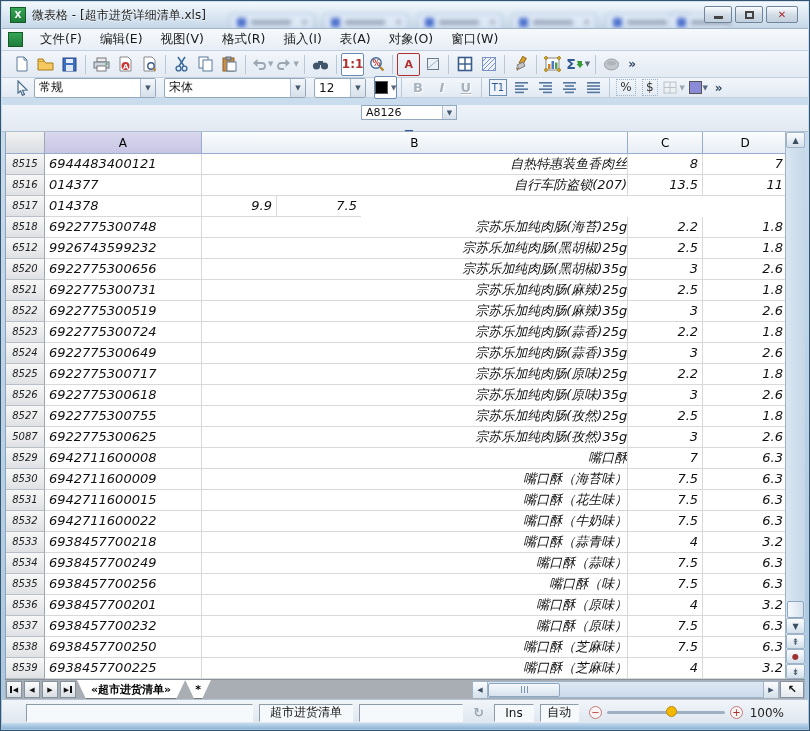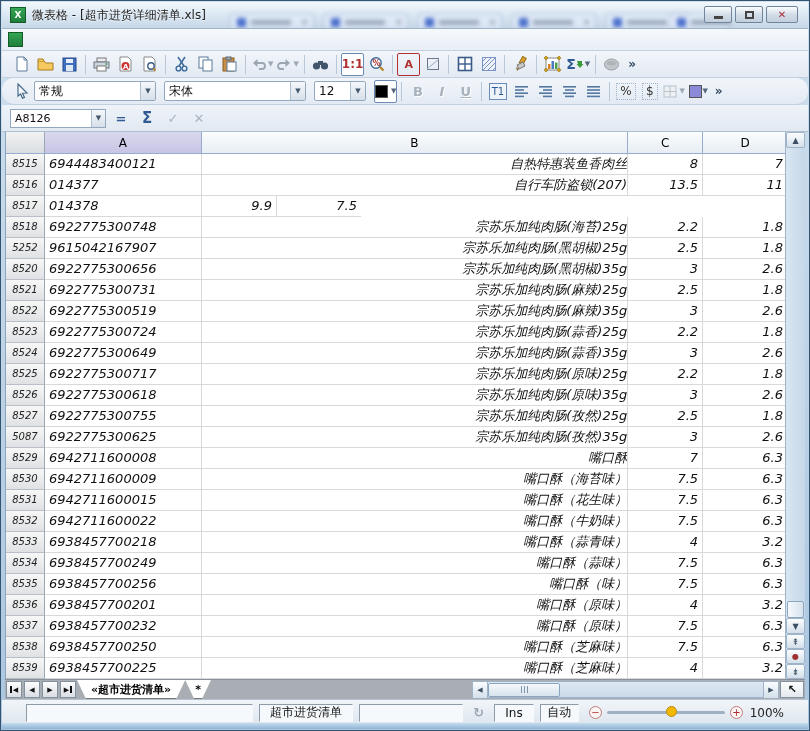--- a/index.html
+++ b/index.html
@@ -32,40 +32,40 @@
   .winbtn .maxbox{width:9px;height:8px;border:2px solid #444;}
   
   .menubar{position:absolute;left:1px;right:1px;top:28px;height:22px;display:flex;align-items:center;
     background:linear-gradient(#f6f9fc,#e8eef6);border-bottom:1px solid #c3d0de;padding-left:6px;gap:2px;}
   .menu-icon{width:15px;height:15px;background:linear-gradient(#35a554,#1e7e3a);border:1px solid #135c28;margin-right:6px;}
   .menu-item{padding:2px 9px;font-size:12.5px;color:#1a1a1a;cursor:default;}
   
   .toolbar{position:absolute;left:1px;right:1px;display:flex;align-items:center;gap:1px;
     background:linear-gradient(#f2f6fb,#e3eaf3);border-bottom:1px solid #c3d0de;padding-left:8px;}
   .tb1{top:50px;height:27px;}
-  .tb2{top:77px;height:27px;border-radius:12px;}
+  .tb2{top:77px;height:20px;}
   .tbtn{min-width:23px;height:23px;display:flex;align-items:center;justify-content:center;border:1px solid transparent;border-radius:2px;}
   .sep{width:1px;height:19px;background:#b9c7d6;margin:0 3px;}
   .dd{font-size:7px;color:#56697c;margin-left:1px;}
   .ddg{font-size:7px;color:#9aa7b4;margin-left:1px;}
   .glyph-blue{color:#2f5a94;font-weight:bold;font-size:14px;}
   .boxed{border:1px solid #b03030;padding:0 2px;font-size:11px;font-weight:bold;color:#b03030;line-height:15px;}
   .framed{border:1px solid #6a8cb4;background:#fff;}
   .overflow{font-size:12px;color:#33485e;font-weight:bold;padding:0 4px;}
   .combo{height:20px;background:#fff;border:1px solid #93a8bd;display:flex;align-items:center;border-radius:2px;}
   .combo .val{flex:1;padding:0 4px;font-size:12px;white-space:nowrap;overflow:hidden;}
   .combo .cbtn{width:15px;height:100%;background:linear-gradient(#f5f8fb,#d6dfe9);border-left:1px solid #aebfd0;
     display:flex;align-items:center;justify-content:center;font-size:7px;color:#43586d;}
   .swatch{width:13px;height:13px;border:1px solid #555;}
   .embossed{color:#a8b2bd;text-shadow:1px 1px 0 #fff;font-weight:bold;font-size:13px;}
   .t1box{border:1px solid #6a8cb4;background:#eef4fa;padding:0 2px;font-size:10px;color:#2f5a94;line-height:15px;}
   .stylebox{font-size:12px;color:#333;padding:0 3px;border:1px dotted #9fb4c9;line-height:15px;}
   
   .formulabar{position:absolute;left:1px;right:1px;top:104px;height:27px;display:flex;align-items:center;
-    background:linear-gradient(#eef3f9,#e2e9f2);border-bottom:1px solid #aebfd0;padding-left:8px;gap:4px;}
+    background:linear-gradient(#eef3f9,#e2e9f2);border-bottom:1px solid #aebfd0;padding-left:8px;gap:4px;flex-direction:column;}
   .namebox{width:96px;height:19px;background:#fff;border:1px solid #93a8bd;display:flex;align-items:center;}
   .namebox .val{flex:1;padding-left:4px;font-size:11px;}
   .namebox .cbtn{width:14px;height:100%;background:linear-gradient(#f5f8fb,#d6dfe9);border-left:1px solid #aebfd0;
     display:flex;align-items:center;justify-content:center;font-size:7px;color:#43586d;}
   .ficon{width:22px;text-align:center;font-size:13px;font-weight:bold;}
   .fblue{color:#2f5a94;} .fgrey{color:#aab4bf;}
   .formula-input{flex:1;height:19px;background:#fff;border:1px solid #93a8bd;margin-right:6px;
     padding:1px 4px;font-size:12px;white-space:nowrap;overflow:hidden;}
   
   .grid{position:absolute;left:4px;top:131px;width:782px;height:547px;background:#fff;overflow:hidden;
@@ -183,20 +183,30 @@
           <div class="maxbox"></div>
         </div>
       <div class="winbtn close">
           <span>✕</span>
         </div>
     </div>
   </div>
 
   <div class="menubar">
     <div class="menu-icon"></div>
+    <div style="display:flex">
+        <div class="menu-item">文件(F)</div>
+        <div class="menu-item">编辑(E)</div>
+        <div class="menu-item">视图(V)</div>
+        <div class="menu-item">格式(R)</div>
+        <div class="menu-item">插入(I)</div>
+        <div class="menu-item">表(A)</div>
+        <div class="menu-item">对象(O)</div>
+        <div class="menu-item">窗口(W)</div>
+      </div>
   </div>
 
   <div class="toolbar tb1">
     <div class="tbtn">
         <svg width="16" height="16">
           <path d="M3 1h7l3 3v11H3z" fill="#fff" stroke="#5a7a9a"></path>
           <path d="M10 1v3h3" fill="none" stroke="#5a7a9a"></path>
         </svg>
       </div>
     <div class="tbtn">
@@ -495,22 +505,22 @@
           <div class="gc cd">7.5</div>
         </div>
         <div class="grid-row">
           <div class="gc rh">8518</div>
           <div class="gc ca">6922775300748</div>
           <div class="gc cb">宗苏乐加纯肉肠(海苔)25g</div>
           <div class="gc cc">2.2</div>
           <div class="gc cd">1.8</div>
         </div>
         <div class="grid-row">
-          <div class="gc rh">5252</div>
-          <div class="gc ca">9615042167907</div>
+          <div class="gc rh">6512</div>
+          <div class="gc ca">9926743599232</div>
           <div class="gc cb">宗苏乐加纯肉肠(黑胡椒)25g</div>
           <div class="gc cc">2.5</div>
           <div class="gc cd">1.8</div>
         </div>
         <div class="grid-row">
           <div class="gc rh">8520</div>
           <div class="gc ca">6922775300656</div>
           <div class="gc cb">宗苏乐加纯肉肠(黑胡椒)35g</div>
           <div class="gc cc">3</div>
           <div class="gc cd">2.6</div>

